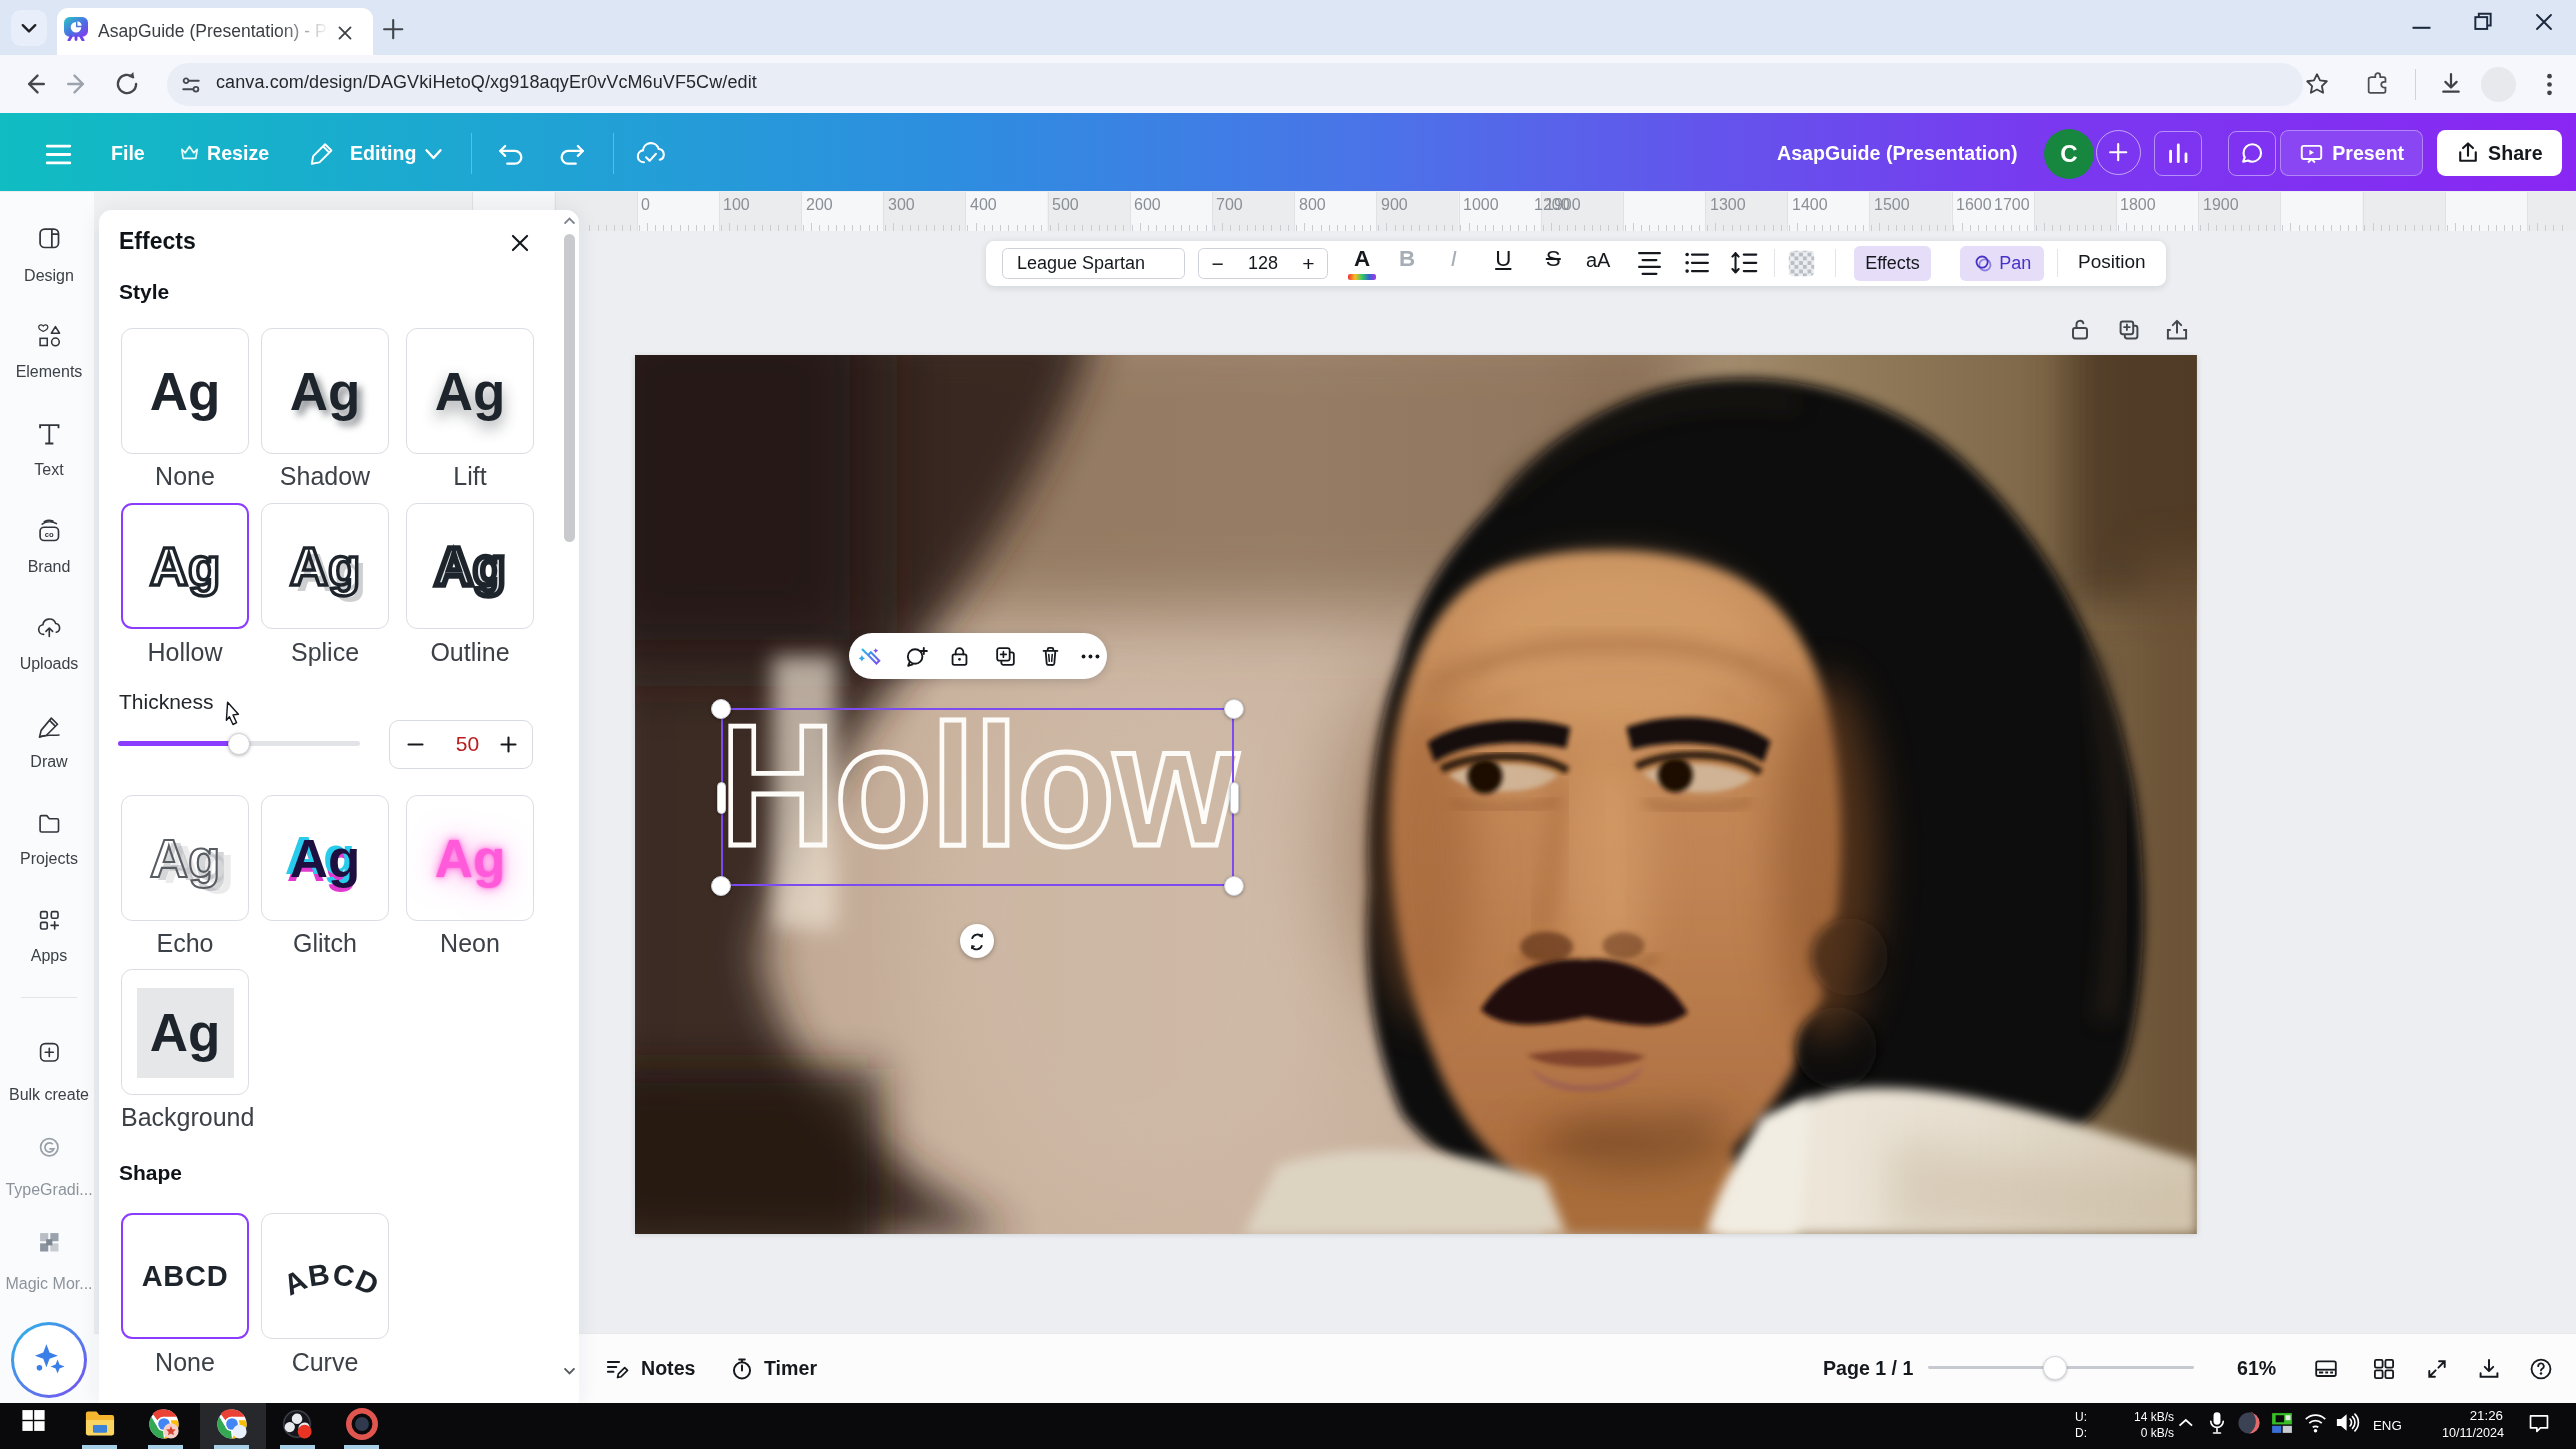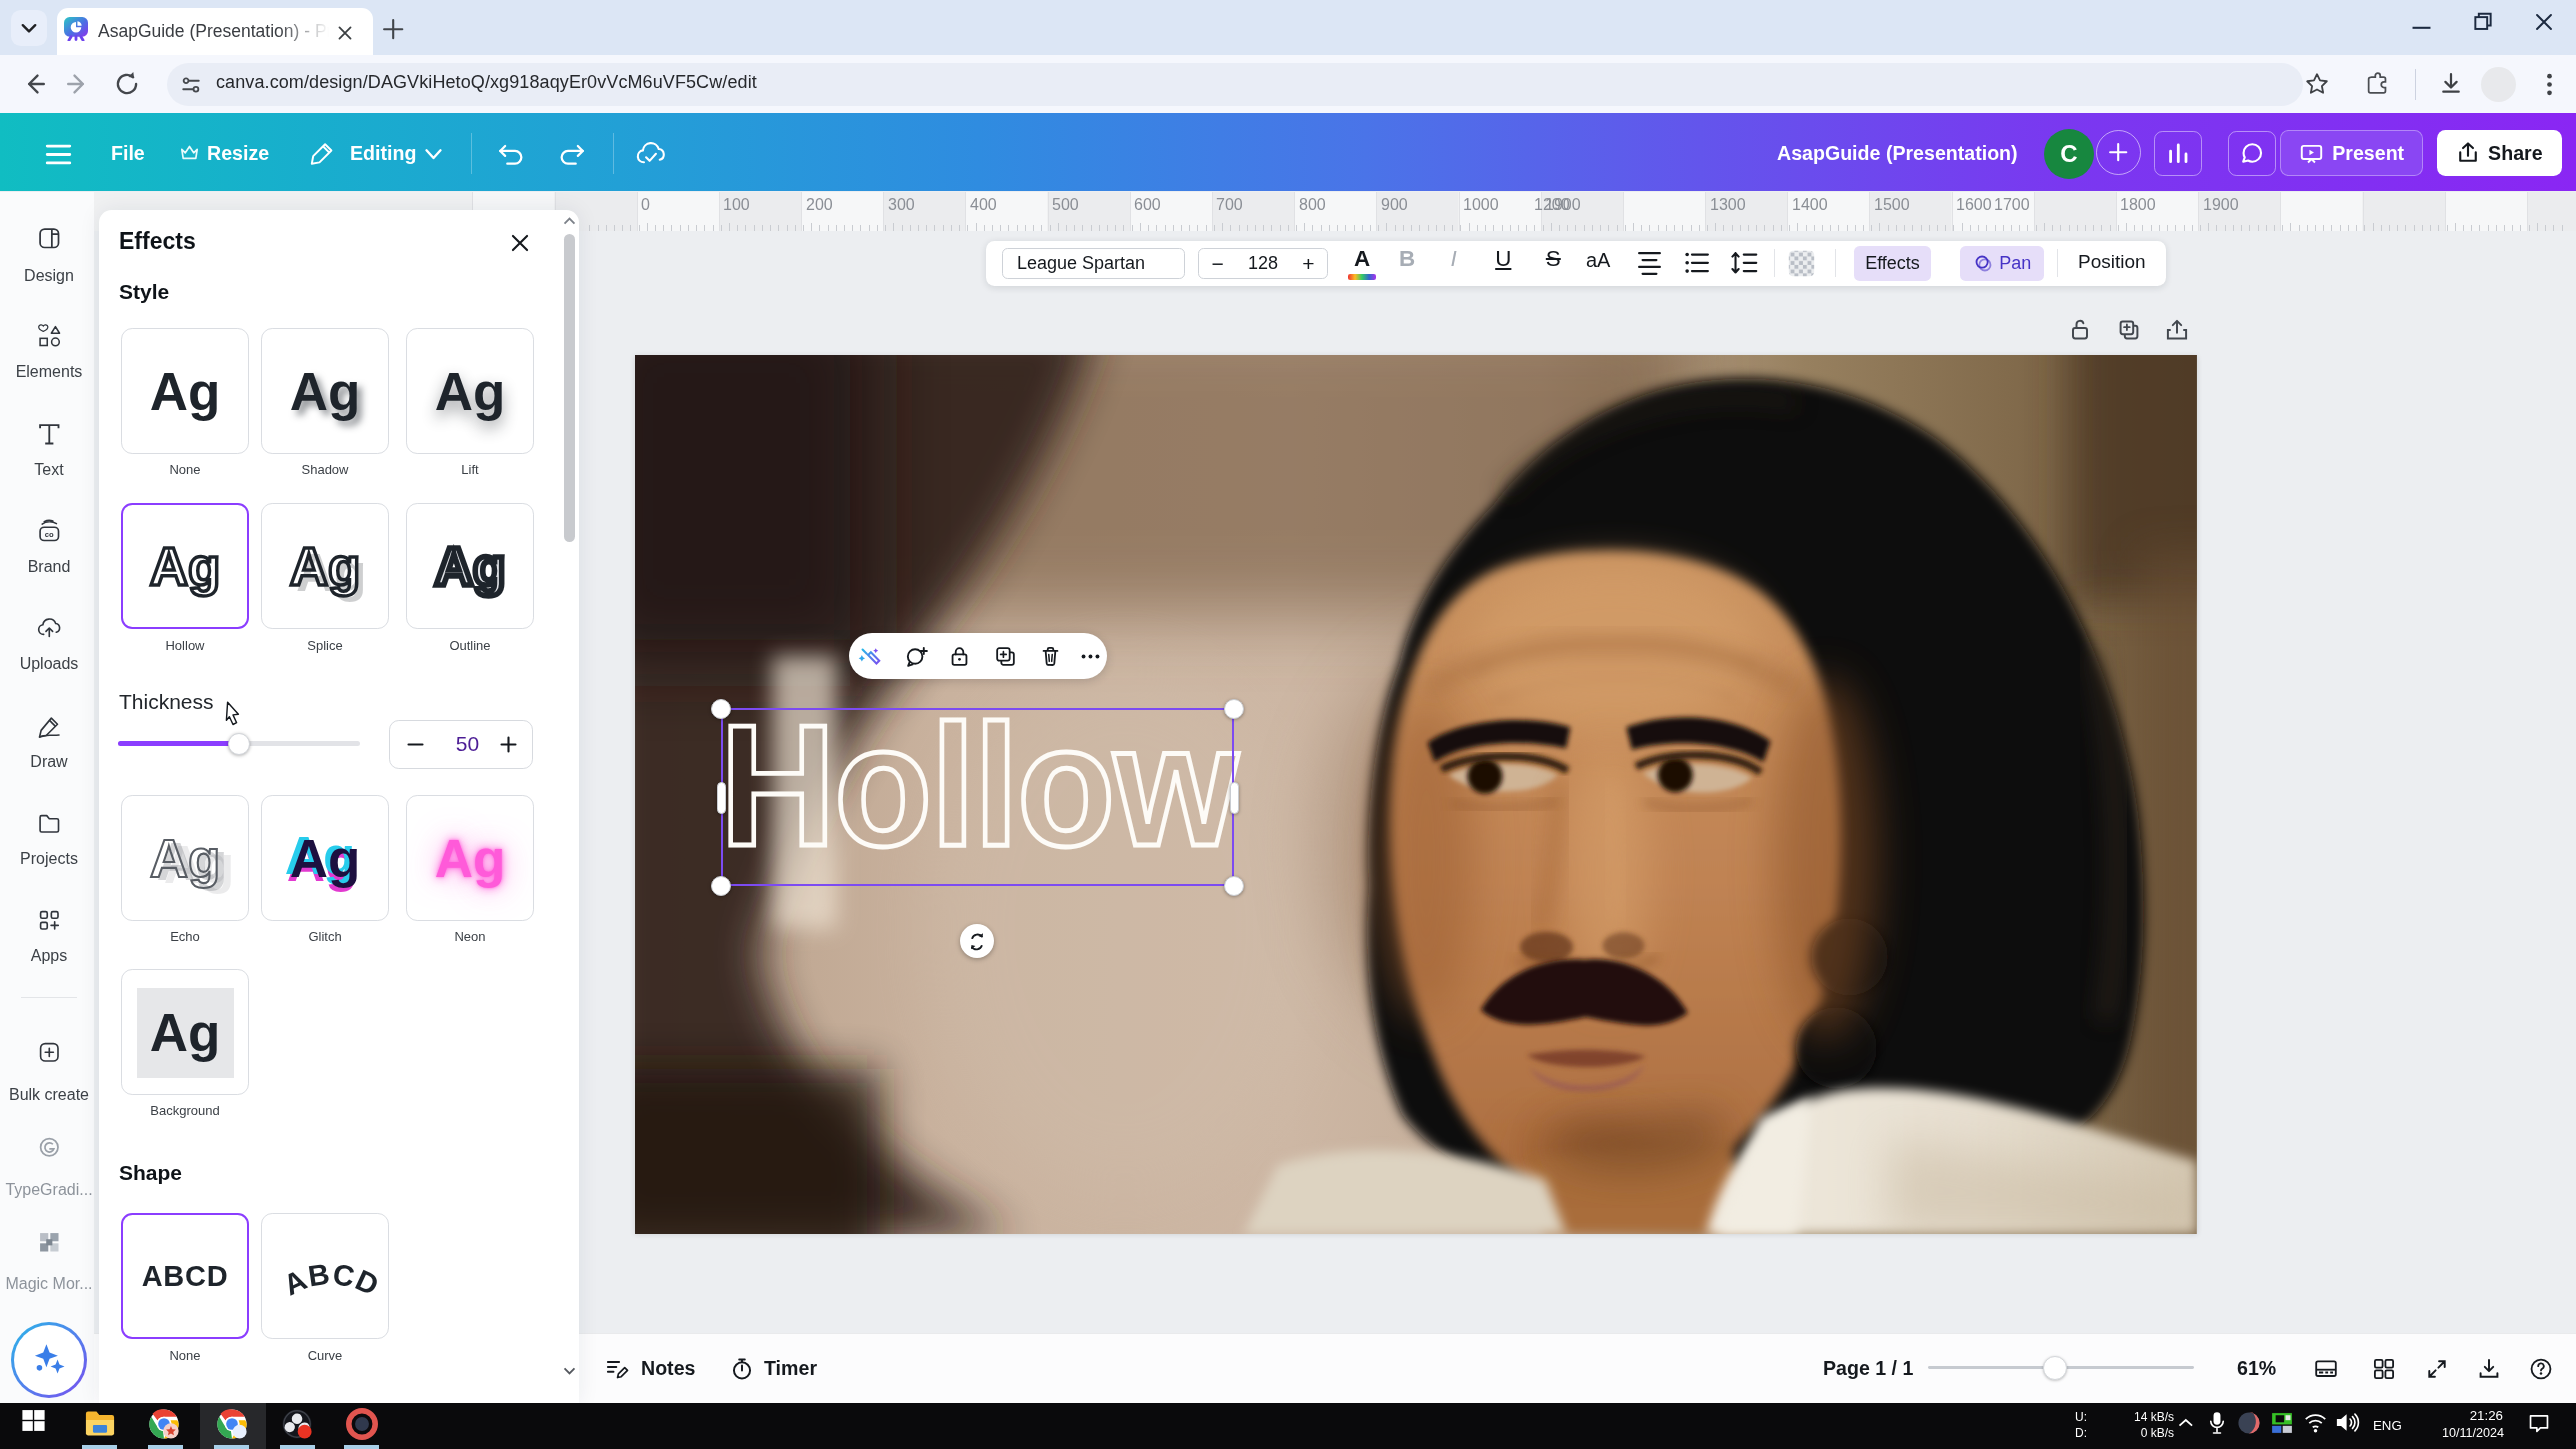--- a/index.html
+++ b/index.html
@@ -31,21 +31,21 @@
 #work{left:0;top:231px;width:2576px;height:1172px;background:#eceef1}
 #footrow{left:0;top:1333px;width:2576px;height:70px;background:#fcfcfd;border-top:0.7px solid #e9eaec}
 
 #taskbar{left:0;top:1403px;width:2576px;height:46px;background:#0a0a0c}
 
 #sidebar{left:0;top:192px;width:94px;height:1211px;background:#fafbfc}
 
 #panel{left:99px;top:210px;width:480px;height:1193px;background:#fff;border-radius:12.6px 12.6px 0 0;box-shadow:0 0 21px rgba(30,40,60,.08)}
 .card{position:absolute;width:128px;height:126px;background:#fff;border:1.4px solid #dadde2;border-radius:11.2px}
 .card.sel{border:2.8px solid #8b3dff}
-.clabel{position:absolute;width:128px;text-align:center;font-size:13px;color:#3c4147}
+.clabel{position:absolute;width:128px;text-align:center;font-size:25px;color:#3c4147}
 .ag{width:100%;height:100%;display:flex;align-items:center;justify-content:center;font-weight:bold;font-size:53px;color:#1e242b}
 </style></head>
 <body>
 <div id="stage">
 <div class="abs" id="tabstrip"></div>
 <div class="abs" id="tabchev">
       <svg width="36" height="36" viewBox="0 0 52 52">
         <path d="M17 22 L26 31 L35 22" stroke="#202124" stroke-width="3.5" fill="none" stroke-linecap="round" stroke-linejoin="round"></path>
       </svg>
     </div>
@@ -837,21 +837,21 @@
 <div class="abs clabel" style="left:261px;top:638px">Splice</div>
 <div class="abs clabel" style="left:406px;top:638px">Outline</div>
 <div class="abs" style="left:119px;top:690px;font-size:21px;color:#22262b">Thickness</div>
 <div class="abs" style="left:118px;top:741px;width:242px;height:4.9px;border-radius:2.8px;background:#e2e3e7"></div>
 <div class="abs" style="left:118px;top:741px;width:120px;height:4.9px;border-radius:2.8px;background:#8b3dff"></div>
 <div class="abs" style="left:228px;top:733px;width:22px;height:22px;border-radius:50%;background:#fff;border:0.7px solid #d2d5da;box-shadow:0 0.7px 3.5px rgba(0,0,0,.3)"></div>
 <div class="abs" style="left:389px;top:720px;width:144px;height:49px;border:1.4px solid #d7dadf;border-radius:9.8px"></div>
 <svg class="abs" style="left:405px;top:734px" width="21" height="21" viewBox="0 0 30 30">
       <path d="M5 15 H25" stroke="#15191e" stroke-width="3" stroke-linecap="round"></path>
     </svg>
-<div class="abs" style="left:441px;top:732px;width:53px;text-align:center;font-size:21px;color:#4c1d95">50</div>
+<div class="abs" style="left:441px;top:732px;width:53px;text-align:center;font-size:21px;color:#b91c1c">50</div>
 <svg class="abs" style="left:498px;top:734px" width="21" height="21" viewBox="0 0 30 30">
       <path d="M5 15 H25 M15 5 V25" stroke="#15191e" stroke-width="3" stroke-linecap="round"></path>
     </svg>
 <div class="abs card" style="left:121px;top:795px">
       <div class="ag" style="color:transparent;-webkit-text-stroke:2.1px #585d64;text-shadow:7px 2.8px 0 rgba(88,93,100,.25),14px 6.3px 0 rgba(88,93,100,.12)">Ag</div>
     </div>
 <div class="abs card" style="left:261px;top:795px">
       <div class="ag" style="color:#1d1040;text-shadow:-4.9px -2.8px 0 #27ccec,-2.8px 4.2px 0 #e23ad0">Ag</div>
     </div>
 <div class="abs card" style="left:406px;top:795px">

